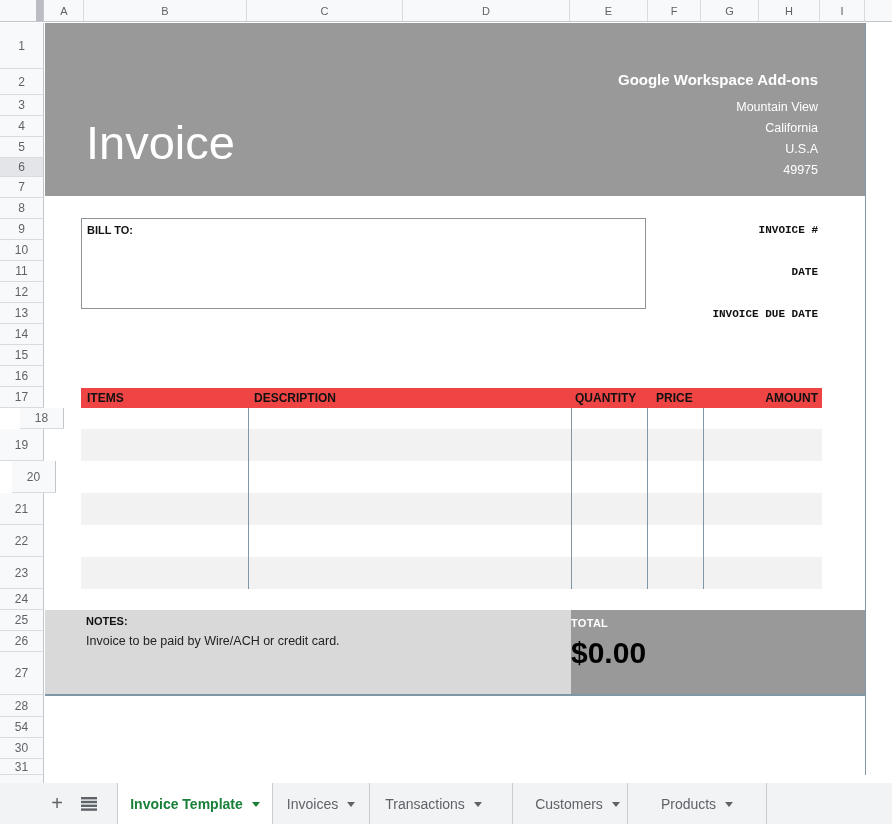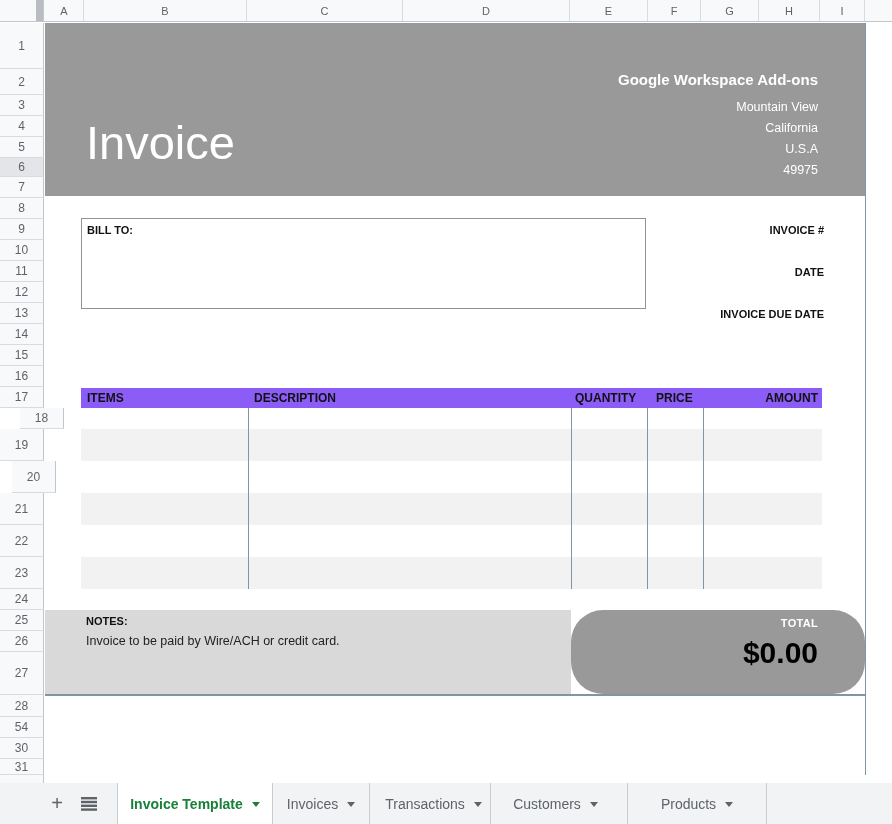--- a/index.html
+++ b/index.html
@@ -28,42 +28,42 @@
   .banner{left:45px;top:23px;width:820px;height:173px;background:#999999;}
   .invoice-title{left:86px;top:117px;font-size:47px;line-height:52px;color:#ffffff;}
   .company{right:74px;top:71px;text-align:right;color:#ffffff;}
   .company-name{font-size:15px;font-weight:bold;line-height:17px;margin-bottom:9px;}
   .company-line{font-size:12.5px;line-height:21px;}
 
   .billto{left:81px;top:218px;width:565px;height:91px;background:#ffffff;
           border:1px solid #8e9398;box-sizing:border-box;}
   .billto-label{padding:5px 0 0 5px;font-size:11px;font-weight:bold;color:#111;}
 
-  .meta-label{right:68px;font-size:11px;font-weight:bold;color:#111;text-align:left;}
-
-  .items-header{left:81px;top:388px;width:741px;height:20px;background:#8b5cf6;display:flex;
+  .meta-label{right:74px;font-size:11px;font-weight:bold;color:#111;text-align:left;font-family:Liberation Mono, monospace;}
+
+  .items-header{left:81px;top:388px;width:741px;height:20px;background:#ef4444;display:flex;
                 align-items:center;font-size:12px;font-weight:bold;color:#111;box-sizing:border-box;}
   .col-items{width:167px;padding-left:6px;box-sizing:border-box;}
   .col-desc{width:324px;padding-left:6px;box-sizing:border-box;}
   .col-qty{width:76px;padding-left:3px;box-sizing:border-box;}
   .col-price{width:56px;padding-left:8px;box-sizing:border-box;}
   .col-amount{width:118px;text-align:right;padding-right:4px;box-sizing:border-box;}
 
   .stripe{left:81px;width:741px;height:32px;background:#f2f2f2;}
   .vline{top:408px;width:1px;height:181px;background:#7e96a6;}
   .rborder{left:865px;top:23px;width:1px;height:752px;background:#7e96a6;}
   .hline{left:45px;top:694px;width:820px;height:2px;background:#7e96a6;}
 
   .notes{left:45px;top:610px;width:526px;height:84px;background:#d9d9d9;box-sizing:border-box;
          padding:5px 0 0 41px;}
   .notes-label{font-size:11px;font-weight:bold;color:#111;}
   .notes-text{font-size:12.5px;color:#222;margin-top:7px;}
 
   .total-block{left:571px;top:610px;width:294px;height:84px;background:#999999;box-sizing:border-box;
-               text-align:right;padding-right:47px;border-radius:32px;}
+               padding-right:47px;}
   .total-label{font-size:11px;font-weight:bold;color:#fff;margin-top:7px;letter-spacing:.3px;}
   .total-value{font-size:30px;font-weight:bold;color:#000000;margin-top:7px;}
 
   
   .tabbar{position:absolute;left:0;top:783px;width:892px;height:41px;background:#f1f3f4;z-index:6;}
   .bar-btn{position:absolute;top:0;height:41px;display:flex;align-items:center;justify-content:center;
            color:#5f6368;cursor:pointer;}
   .plus-btn{left:44px;width:26px;font-size:20px;font-weight:400;}
   .sheets-btn{left:76px;width:26px;}
   .tab{position:absolute;top:0;height:41px;box-sizing:border-box;display:flex;align-items:center;
@@ -200,21 +200,21 @@
       <span class="caret"></span>
     </div>
     <div class="tab" style="left:272px;width:97px;">
       <span>Invoices</span>
       <span class="caret"></span>
     </div>
     <div class="tab" style="left:369px;width:128px;">
       <span>Transactions</span>
       <span class="caret"></span>
     </div>
-    <div class="tab" style="left:490px;width:130px;">
+    <div class="tab" style="left:512px;width:130px;">
       <span>Customers</span>
       <span class="caret"></span>
     </div>
     <div class="tab last" style="left:627px;width:140px;">
       <span>Products</span>
       <span class="caret"></span>
     </div>
   </div>
 
 </div>

